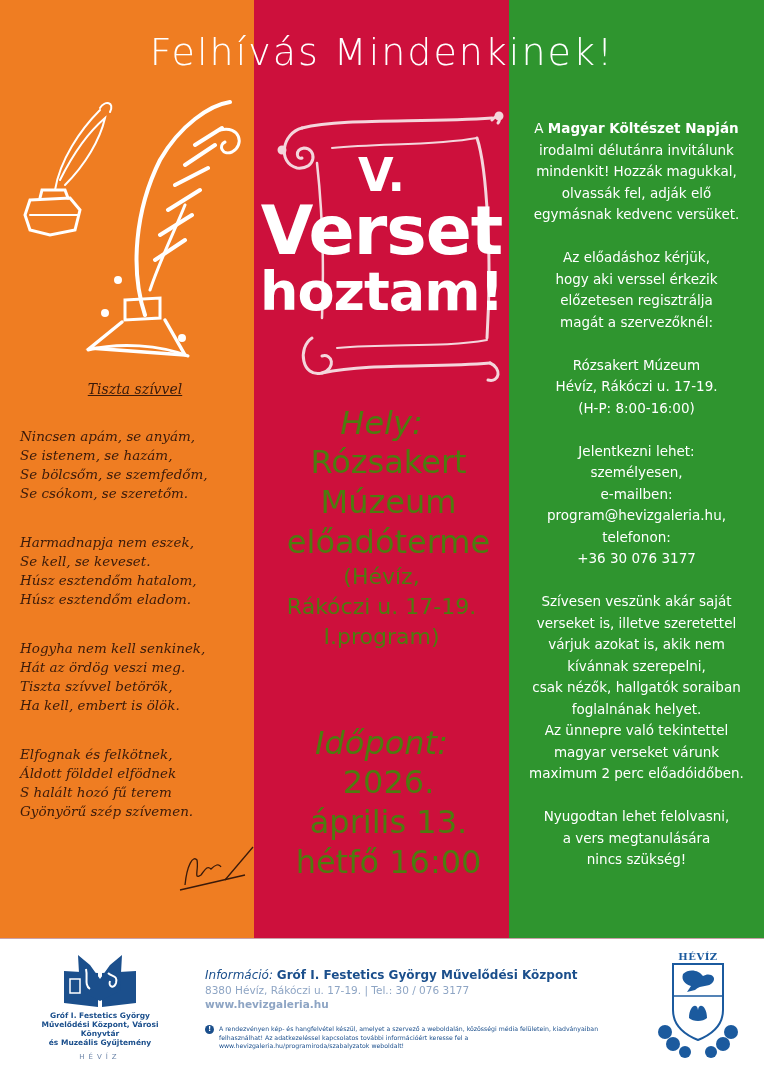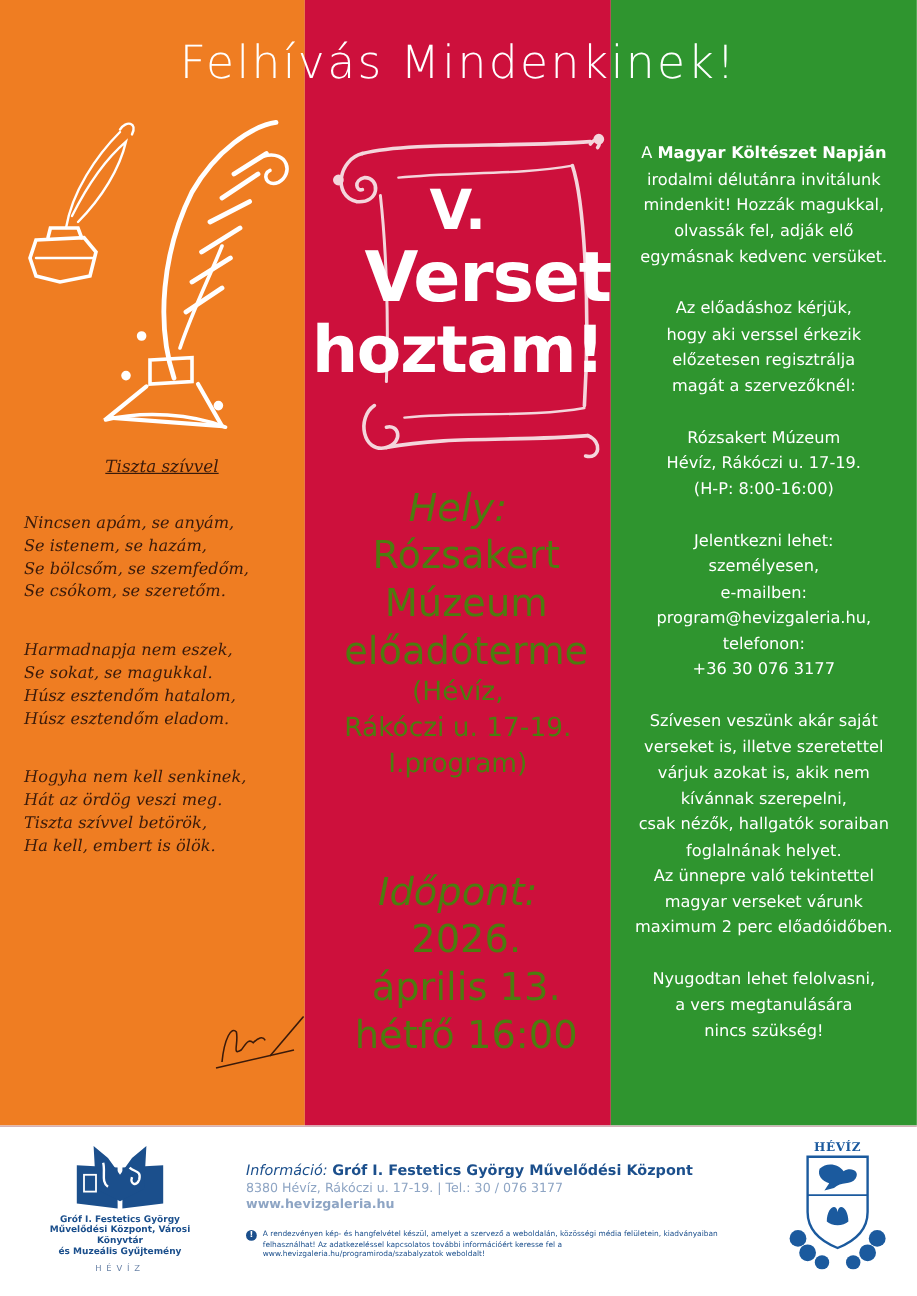--- a/index.html
+++ b/index.html
@@ -15,21 +15,21 @@
   .quill-art { position:absolute; left:10px; top:90px; width:240px; height:270px; }
   .manuscript { position:absolute; left:20px; top:380px; width:230px; height:540px; font-family:"DejaVu Serif", serif; font-style:italic; color:#3a1a0a; font-size:13.5px; line-height:19px; }
   .manuscript .title { text-align:center; text-decoration:underline; margin-bottom:28px; font-size:14px; }
   .manuscript .stanza { margin-bottom:30px; }
   .signature { position:absolute; left:175px; top:835px; width:80px; height:60px; }
 
   
   .scroll-art { position:absolute; left:262px; top:108px; width:245px; height:290px; }
   .event-title { position:absolute; left:254px; top:150px; width:255px; text-align:center; color:#fff; font-family:"DejaVu Sans", sans-serif; font-weight:bold; }
   .event-title .t1 { font-size:46px; line-height:50px; }
-  .event-title .t2 { font-size:58px; line-height:62px; letter-spacing:-1px;text-align:right; }
+  .event-title .t2 { font-size:68px; line-height:62px; letter-spacing:-1px; }
   .event-title .t3 { font-size:54px; line-height:60px; letter-spacing:-1px; }
   .mid-block { position:absolute; left:254px; width:255px; text-align:center; color:#4d7c0f; font-family:"DejaVu Sans", sans-serif; }
   .label-italic { font-style:italic; font-weight:300; font-size:32px; line-height:38px; }
   .big { font-size:32px; line-height:40px; font-weight:500;padding-left:14px; }
   .medium { font-size:22px; line-height:30px; font-weight:500; }
 
   
   .info { position:absolute; left:509px; top:118px; width:255px; text-align:center; color:#fff; font-family:"DejaVu Sans", sans-serif; font-size:13.5px; line-height:21.5px; }
   .info p { margin-bottom:21.5px; }
   .info b { font-weight:bold; }
@@ -86,29 +86,35 @@
   <div class="manuscript">
     <div class="title">Tiszta szívvel</div>
     <div class="stanza">
       <div>Nincsen apám, se anyám,</div>
       <div>Se istenem, se hazám,</div>
       <div>Se bölcsőm, se szemfedőm,</div>
       <div>Se csókom, se szeretőm.</div>
     </div>
     <div class="stanza">
       <div>Harmadnapja nem eszek,</div>
-      <div>Se sokat, se magukkal.</div>
+      <div>Se kell, se keveset.</div>
       <div>Húsz esztendőm hatalom,</div>
       <div>Húsz esztendőm eladom.</div>
     </div>
     <div class="stanza">
       <div>Hogyha nem kell senkinek,</div>
       <div>Hát az ördög veszi meg.</div>
       <div>Tiszta szívvel betörök,</div>
       <div>Ha kell, embert is ölök.</div>
+    </div>
+    <div class="stanza">
+      <div>Elfognak és felkötnek,</div>
+      <div>Áldott földdel elfödnek</div>
+      <div>S halált hozó fű terem</div>
+      <div>Gyönyörű szép szívemen.</div>
     </div>
   </div>
   <svg class="signature" viewBox="0 0 80 60" fill="none" stroke="#3a1a0a" stroke-width="1.3">
     <path d="M10 50 C12 30 18 20 22 25 C24 35 18 45 26 40 C30 35 32 30 36 34 C40 30 44 28 46 32"></path>
     <path d="M50 45 L78 12"></path>
     <path d="M5 55 L70 40"></path>
   </svg>
 
   <svg class="scroll-art" viewBox="0 0 245 290" fill="none" stroke="#f4d6dc" stroke-width="3" stroke-linecap="round">
     <path d="M40 20 C20 25 15 55 35 60 C55 62 55 40 42 40 C32 42 35 52 40 50"></path>

